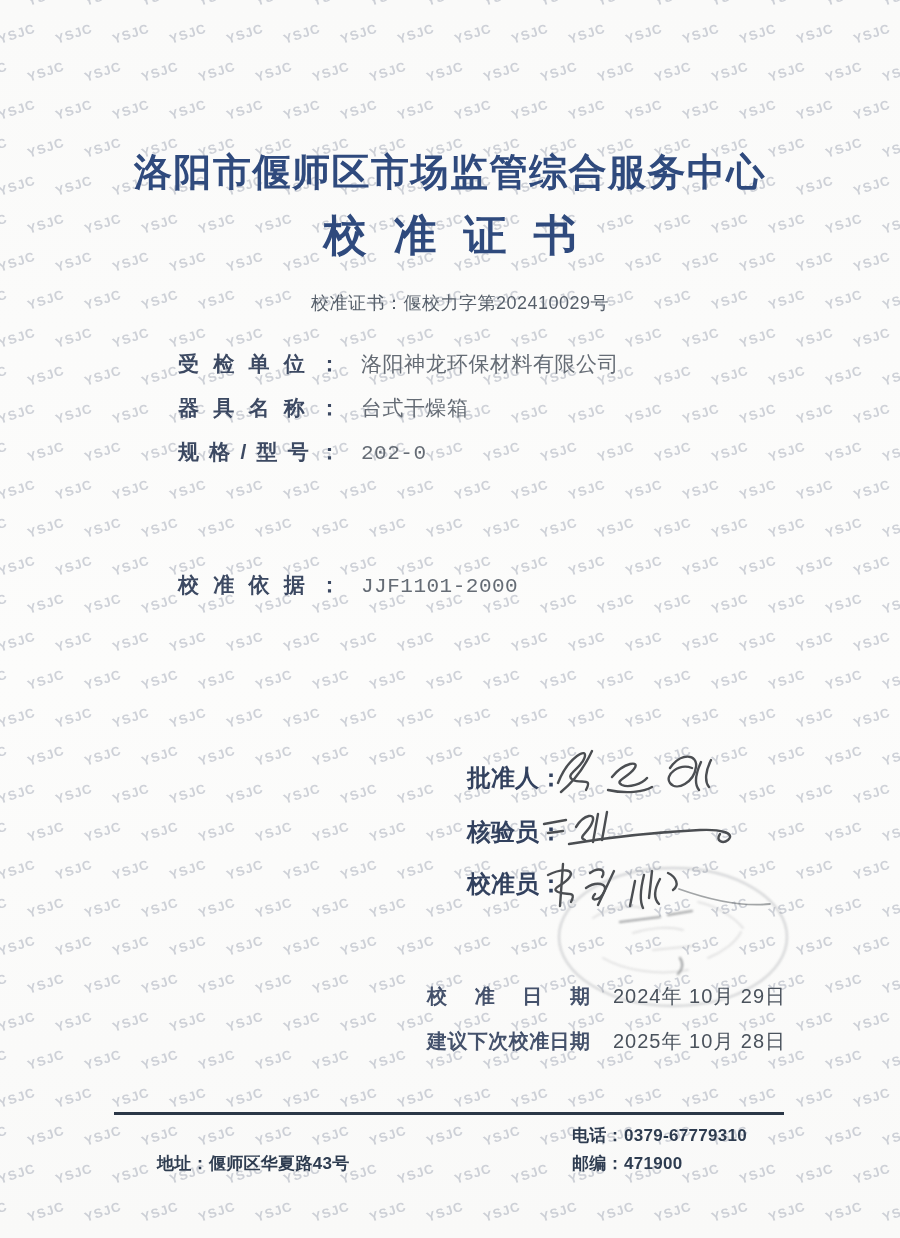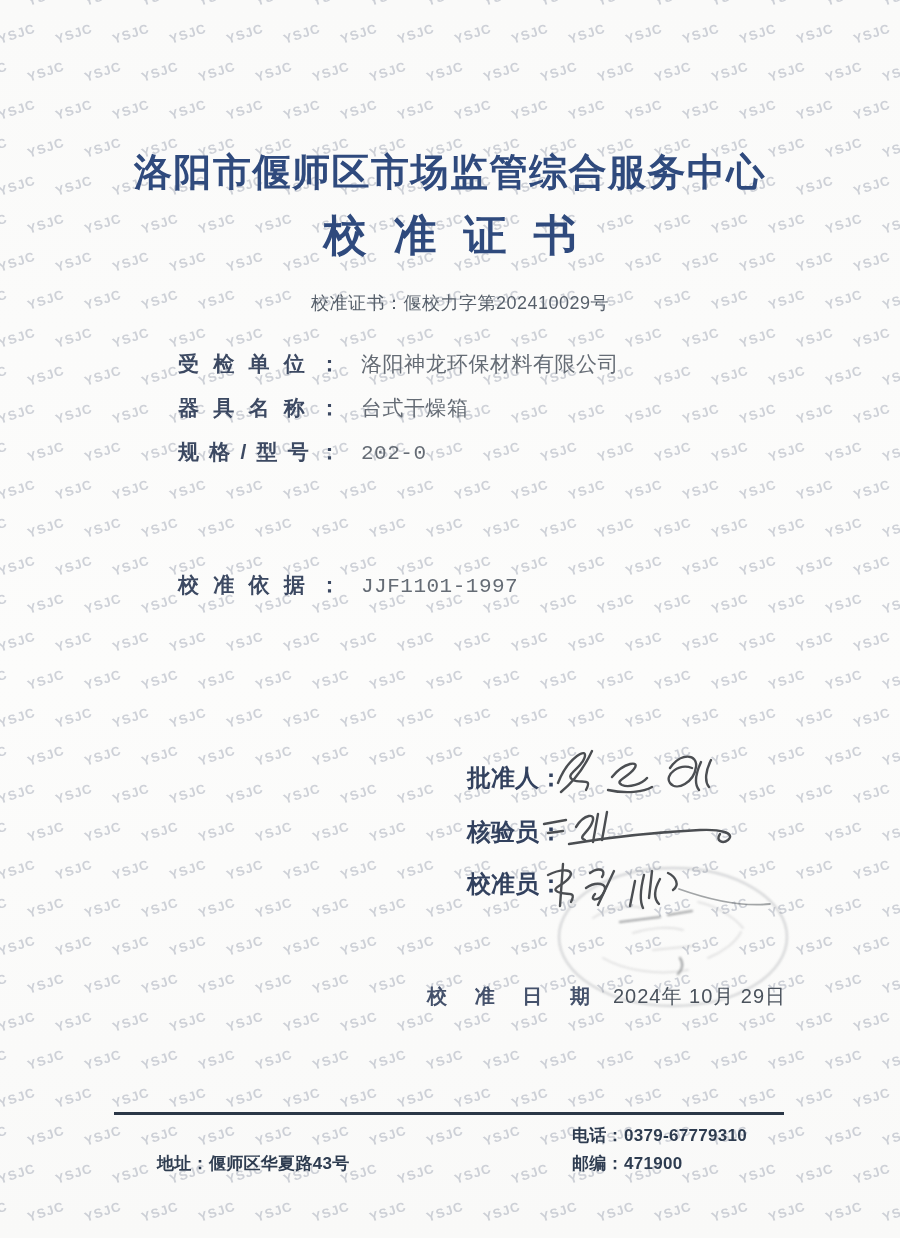--- a/index.html
+++ b/index.html
@@ -652,21 +652,21 @@
     <div class="frow" style="top:394px">
       <span class="flabel">器具名称：</span><span class="fvalue">台式干燥箱</span>
     </div>
     <div class="frow" style="top:350px">
       <span class="flabel">受检单位：</span><span class="fvalue">洛阳神龙环保材料有限公司</span>
     </div>
     <div class="frow" style="top:438px">
       <span class="flabel">规格/型号：</span><span class="fvalue">202-0</span>
     </div>
     <div class="frow" style="top:571px">
-      <span class="flabel">校准依据：</span><span class="fvalue">JJF1101-1997</span>
+      <span class="flabel">校准依据：</span><span class="fvalue">JJF1101-2000</span>
     </div>
 
     <div class="sigrow" style="top:762px">批准人：</div>
     <div class="sigrow" style="top:816px">核验员：</div>
     <div class="sigrow" style="top:868px">校准员：</div>
 
     <svg class="sig-svg" style="left:548px;top:737px" width="200" height="62" viewBox="0 0 200 62">
       <path d="M10,46 C20,20 42,8 36,22 C32,32 16,38 25,43 C33,47 45,40 38,53"></path>
       <path d="M44,14 C37,29 25,45 13,55"></path>
       <path d="M64,40 C76,25 93,23 86,32 C79,41 66,44 74,48 C81,51 94,47 99,41"></path>
@@ -712,20 +712,23 @@
       <g fill="none" stroke="rgba(72,75,79,.5)" stroke-width="2.2" stroke-linecap="round">
         <path d="M72,64 L112,59"></path>
         <path d="M120,57 L144,53"></path>
         <path d="M132,100 C136,106 134,112 130,116"></path>
       </g>
     </svg>
 
     <div class="daterow" style="top:983px">
       <span class="dlabel">校准日期</span><span class="dvalue">2024年 10月 29日</span>
     </div>
+    <div class="daterow" style="top:1028px">
+      <span class="dlabel">建议下次校准日期</span><span class="dvalue">2025年 10月 28日</span>
+    </div>
 
     <div class="footer-line"></div>
     <div class="ftext f-phone"><span>电话：</span><span>0379-67779310</span></div>
     <div class="ftext f-address"><span>地址：</span><span>偃师区华夏路43号</span></div>
     <div class="ftext f-zip"><span>邮编：</span><span>471900</span></div>
 
   </div>
 </div>
 
 </body></html>

